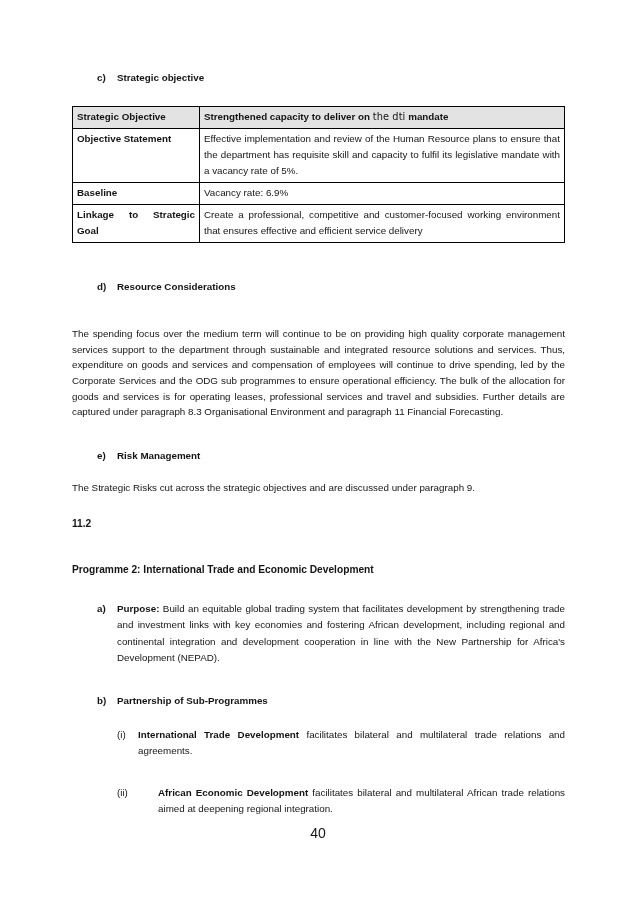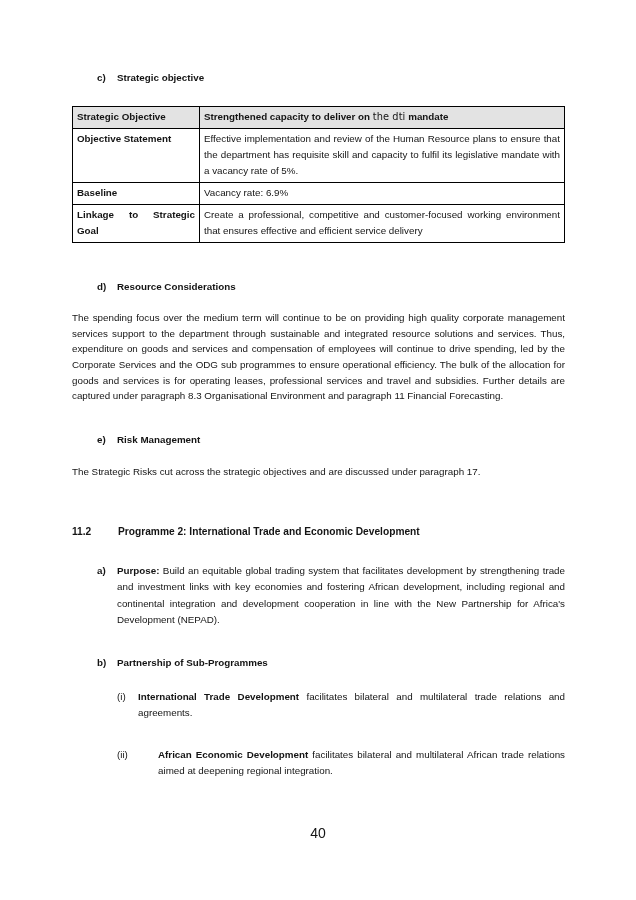--- a/index.html
+++ b/index.html
@@ -40,25 +40,25 @@
     padding:2px 4px 3px 4px;
     font-size:9.8px;
     line-height:16px;
   }
   table.obj th { width:127px; text-align:justify; font-weight:bold; }
   table.obj td { text-align:justify; }
   tr.hdr th, tr.hdr td { font-weight:bold; }
   .brand { font-family:"DejaVu Sans", sans-serif; font-weight:normal; letter-spacing:0.1px; }
 
   .sec-d { margin-top:36px; }
-  .para-resource { margin-top:16px; text-align:justify; }
+  .para-resource { margin-top:32px; text-align:justify; }
   .sec-e { margin-top:28px; }
   .para-risk { margin-top:17px; }
 
-  .prog-heading { display:flex; margin-top:44px; font-weight:bold; font-size:10.2px; }
+  .prog-heading { display:flex; margin-top:20px; font-weight:bold; font-size:10.2px;flex-direction:column; }
   .prog-heading > .marker { flex:0 0 46px; }
 
   .item-a { margin-top:23px; line-height:16.6px; }
   .item-b { margin-top:26px; }
   .sub-i  { margin-top:18px; }
   .sub-ii { margin-top:25px;gap:20px; }
 
   .page-number {
     position:absolute; left:0; top:826px;
     width:100%; text-align:center;
@@ -102,21 +102,21 @@
       <span class="body-text">Resource Considerations</span>
     </div>
 
     <p class="para-resource">The spending focus over the medium term will continue to be on providing high quality corporate management services support to the department through sustainable and integrated resource solutions and services. Thus, expenditure on goods and services and compensation of employees will continue to drive spending, led by the Corporate Services and the ODG sub programmes to ensure operational efficiency. The bulk of the allocation for goods and services is for operating leases, professional services and travel and subsidies. Further details are captured under paragraph 8.3 Organisational Environment and paragraph 11 Financial Forecasting.</p>
 
     <div class="l1 heading sec-e">
       <span class="marker">e)</span>
       <span class="body-text">Risk Management</span>
     </div>
 
-    <p class="para-risk">The Strategic Risks cut across the strategic objectives and are discussed under paragraph 17.</p>
+    <p class="para-risk">The Strategic Risks cut across the strategic objectives and are discussed under paragraph 9.</p>
 
     <div class="prog-heading">
       <span class="marker">11.2</span>
       <span class="body-text">Programme 2: International Trade and Economic Development</span>
     </div>
 
     <div class="l1 item-a">
       <span class="marker">a)</span>
       <span class="body-text just"><span class="bold">Purpose:</span><span> Build an equitable global trading system that facilitates development by strengthening trade and investment links with key economies and fostering African development, including regional and continental integration and development cooperation in line with the New Partnership for Africa's Development (NEPAD).</span></span>
     </div>

